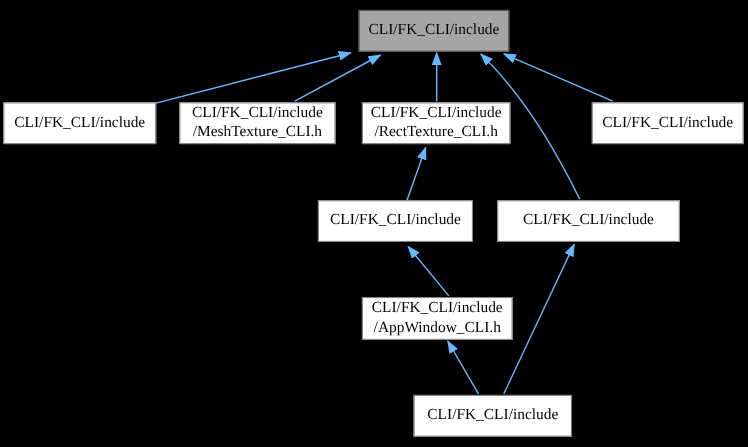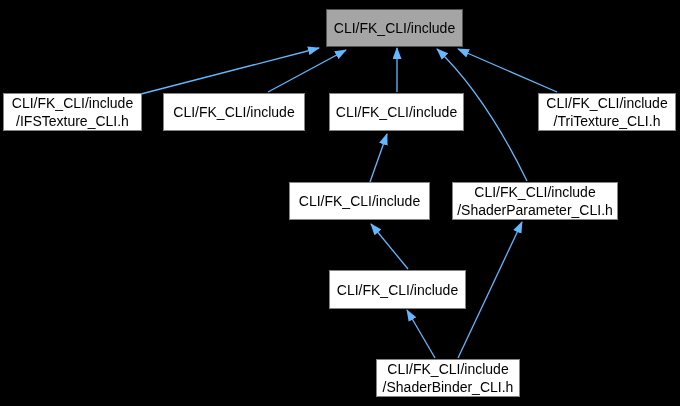--- a/index.html
+++ b/index.html
@@ -22,21 +22,21 @@
     white-space:nowrap;
     color:#000;
     cursor:pointer;
   }
   .node.highlight{cursor:default;}
   .node span{display:block;text-align:center;}
 </style>
 </head>
 <body>
 
-<div class="canvas" style="width: 680px; height: 406px; background: rgb(0, 0, 0);">
+<div class="canvas" style="width: 680px; height: 406px; background: rgb(0, 0, 0); font-family: Liberation Serif, serif;">
     <svg class="edge-layer" viewBox="0 0 680 406">
       <defs>
         <marker id="arrow" viewBox="0 0 12 9" refX="11" refY="4.5" markerWidth="12" markerHeight="9" markerUnits="userSpaceOnUse" orient="auto">
           <path d="M0,0 L12,4.5 L0,9 Z" fill="#63b8ff"></path>
         </marker>
       </defs>
       <path d="M141,94 L319,48" fill="none" stroke="#63b8ff" stroke-width="1.3" marker-end="url(#arrow)"></path>
       <path d="M268,92 L346,50" fill="none" stroke="#63b8ff" stroke-width="1.3" marker-end="url(#arrow)"></path>
       <path d="M397,92 L397,48" fill="none" stroke="#63b8ff" stroke-width="1.3" marker-end="url(#arrow)"></path>
       <path d="M557,92 L458,49" fill="none" stroke="#63b8ff" stroke-width="1.3" marker-end="url(#arrow)"></path>
@@ -44,39 +44,38 @@
       <path d="M370,182 L387,134" fill="none" stroke="#63b8ff" stroke-width="1.3" marker-end="url(#arrow)"></path>
       <path d="M408,269 L371,224" fill="none" stroke="#63b8ff" stroke-width="1.3" marker-end="url(#arrow)"></path>
       <path d="M435,358 L407,310" fill="none" stroke="#63b8ff" stroke-width="1.3" marker-end="url(#arrow)"></path>
       <path d="M458,358 L522,222" fill="none" stroke="#63b8ff" stroke-width="1.3" marker-end="url(#arrow)"></path>
     </svg>
     <div class="node highlight" style="left: 326px; top: 9px; width: 137px; height: 38px; background: rgb(165, 165, 165); border-color: rgb(85, 85, 85); color: rgb(0, 0, 0);">
       <span>CLI/FK_CLI/include</span>
     </div>
     <div class="node" style="left: 3px; top: 93px; width: 139px; height: 38px; background: rgb(255, 255, 255); border-color: rgb(132, 132, 132); color: rgb(0, 0, 0);">
       <span>CLI/FK_CLI/include</span>
-      <span>/IFSTexture_CLI.h</span>
     </div>
     <div class="node" style="left: 163px; top: 93px; width: 142px; height: 38px; background: rgb(255, 255, 255); border-color: rgb(132, 132, 132); color: rgb(0, 0, 0);">
       <span>CLI/FK_CLI/include</span>
+      <span>/MeshTexture_CLI.h</span>
     </div>
     <div class="node" style="left: 329px; top: 93px; width: 135px; height: 38px; background: rgb(255, 255, 255); border-color: rgb(132, 132, 132); color: rgb(0, 0, 0);">
       <span>CLI/FK_CLI/include</span>
+      <span>/RectTexture_CLI.h</span>
     </div>
     <div class="node" style="left: 538px; top: 93px; width: 138px; height: 38px; background: rgb(255, 255, 255); border-color: rgb(132, 132, 132); color: rgb(0, 0, 0);">
       <span>CLI/FK_CLI/include</span>
-      <span>/TriTexture_CLI.h</span>
     </div>
     <div class="node" style="left: 289px; top: 182px; width: 141px; height: 38px; background: rgb(255, 255, 255); border-color: rgb(132, 132, 132); color: rgb(0, 0, 0);">
       <span>CLI/FK_CLI/include</span>
     </div>
     <div class="node" style="left: 452px; top: 182px; width: 166px; height: 38px; background: rgb(255, 255, 255); border-color: rgb(132, 132, 132); color: rgb(0, 0, 0);">
       <span>CLI/FK_CLI/include</span>
-      <span>/ShaderParameter_CLI.h</span>
     </div>
     <div class="node" style="left: 329px; top: 270px; width: 137px; height: 39px; background: rgb(255, 255, 255); border-color: rgb(132, 132, 132); color: rgb(0, 0, 0);">
       <span>CLI/FK_CLI/include</span>
+      <span>/AppWindow_CLI.h</span>
     </div>
     <div class="node" style="left: 376px; top: 359px; width: 144px; height: 38px; background: rgb(255, 255, 255); border-color: rgb(132, 132, 132); color: rgb(0, 0, 0);">
       <span>CLI/FK_CLI/include</span>
-      <span>/ShaderBinder_CLI.h</span>
     </div>
   </div>
 
 </body></html>

